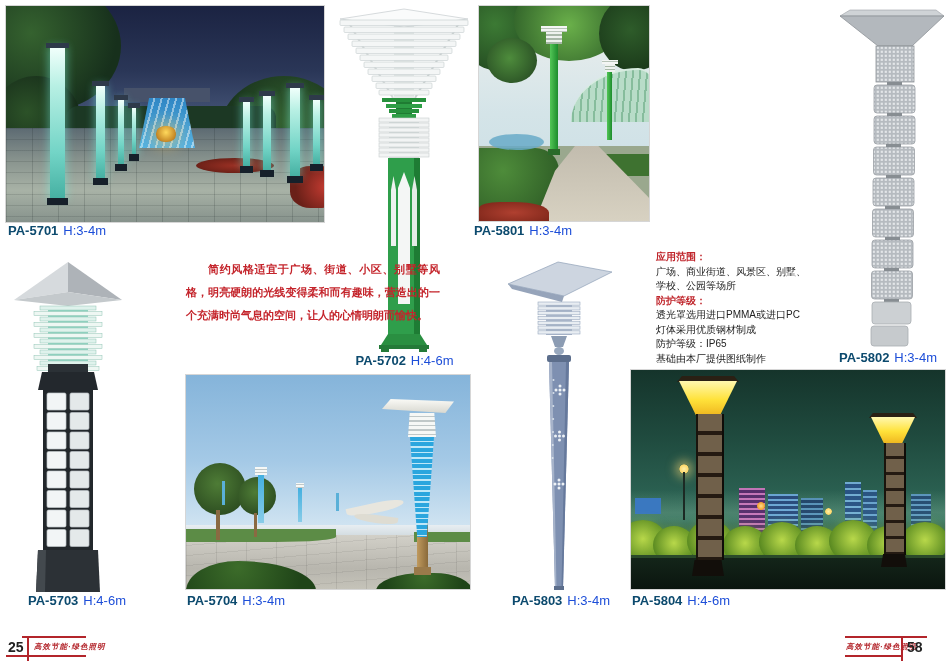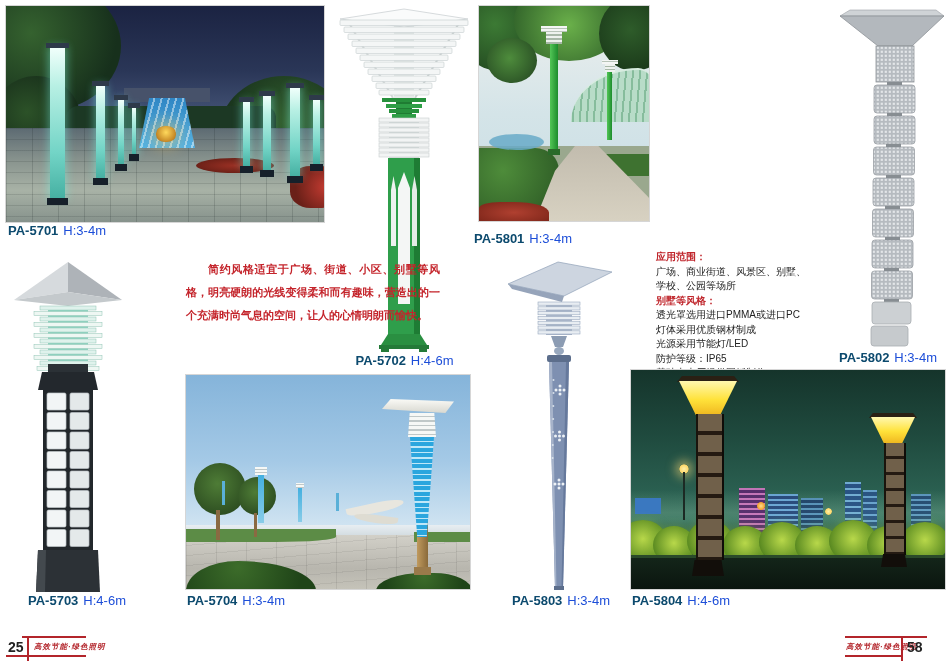--- a/index.html
+++ b/index.html
@@ -137,21 +137,21 @@
     <div class="abs" style="left:55px;top:140px;width:117px;height:77px;clip-path:polygon(35% 0,55% 0,100% 70%,100% 100%,0 100%,18% 32%);background:linear-gradient(180deg,#c2bcae,#d8d2c2);"></div>
     <div class="abs" style="left:0;top:196px;width:70px;height:21px;background:radial-gradient(#b04030,#7a2418);border-radius:30% 50% 0 0;"></div>
     <div class="abs" style="left:62px;top:20px;width:26px;height:6px;background:repeating-linear-gradient(180deg,#f4f6f4 0 2px,#b8c4b8 2px 3px);"></div>
     <div class="abs" style="left:67px;top:26px;width:16px;height:12px;background:repeating-linear-gradient(180deg,#eef2ee 0 2.5px,#a8b8a8 2.5px 4px);"></div>
     <div class="abs" style="left:71px;top:38px;width:8px;height:105px;background:linear-gradient(90deg,#52c656,#1d8c2c);"></div>
     <div class="abs" style="left:69px;top:143px;width:12px;height:6px;background:#2a6a2a;"></div>
     <div class="abs" style="left:123px;top:54px;width:16px;height:4px;background:repeating-linear-gradient(180deg,#f4f6f4 0 1.5px,#b8c4b8 1.5px 2.5px);"></div>
     <div class="abs" style="left:126px;top:58px;width:10px;height:8px;background:repeating-linear-gradient(180deg,#eef2ee 0 2px,#a8b8a8 2px 3px);"></div>
     <div class="abs" style="left:128px;top:66px;width:5px;height:68px;background:linear-gradient(90deg,#52c656,#1d8c2c);"></div>
   </div>
-  <div class="plabel" style="left:474px;top:223px;margin-top:8px;">
+  <div class="plabel" style="left:474px;top:223px;">
     <span class="pid">PA-5801</span><span class="ph">H:3-4m</span>
   </div>
 
   <svg class="render" style="left:836px;top:6px;" width="112" height="342" viewBox="0 0 112 342">
     <defs>
       <pattern id="dots8" width="4" height="4" patternUnits="userSpaceOnUse">
         <rect width="4" height="4" fill="#b6bbc0"></rect>
         <rect x="0.7" y="0.7" width="2.2" height="2.2" fill="#e3e6e8"></rect>
       </pattern>
     </defs>
@@ -313,24 +313,23 @@
     <rect x="52" y="334" width="10" height="4" fill="#5c6e8c"></rect>
   </svg>
   <div class="plabel" style="left:512px;top:593px;">
     <span class="pid">PA-5803</span><span class="ph">H:3-4m</span>
   </div>
 
   <div class="specs">
     <div class="spec-h">应用范围：</div>
     <div>广场、商业街道、风景区、别墅、</div>
     <div>学校、公园等场所</div>
-    <div class="spec-h">别墅等风格：</div>
+    <div class="spec-h">防护等级：</div>
     <div>透光罩选用进口PMMA或进口PC</div>
     <div>灯体采用优质钢材制成</div>
-    <div>光源采用节能灯/LED</div>
     <div>防护等级：IP65</div>
     <div>基础由本厂提供图纸制作</div>
   </div>
 
   <div class="photo" style="left:630px;top:369px;width:316px;height:221px;">
     <div class="abs" style="inset:0;background:linear-gradient(180deg,#15342b 0%,#1f4a3e 30%,#2a5f50 55%,#37735f 68%,#2a5a4a 75%,#1c3c30 82%);"></div>
     <div class="abs" style="left:0;top:120px;width:316px;height:45px;background:linear-gradient(180deg,transparent,rgba(180,220,190,.18) 50%,transparent);"></div>
     <div class="abs" style="left:108px;top:118px;width:26px;height:48px;background:repeating-linear-gradient(180deg,rgba(220,120,200,.85) 0 2px,rgba(90,40,110,.9) 2px 5px);"></div>
     <div class="abs" style="left:137px;top:124px;width:30px;height:42px;background:repeating-linear-gradient(180deg,rgba(120,180,240,.8) 0 2px,rgba(40,70,130,.85) 2px 5px);"></div>
     <div class="abs" style="left:170px;top:128px;width:22px;height:38px;background:repeating-linear-gradient(180deg,rgba(100,160,220,.7) 0 2px,rgba(30,60,110,.8) 2px 5px);"></div>

